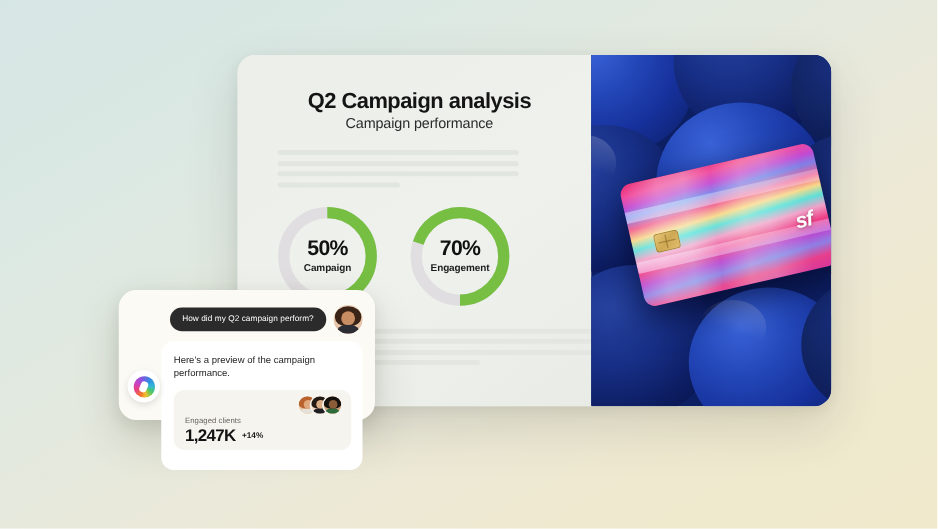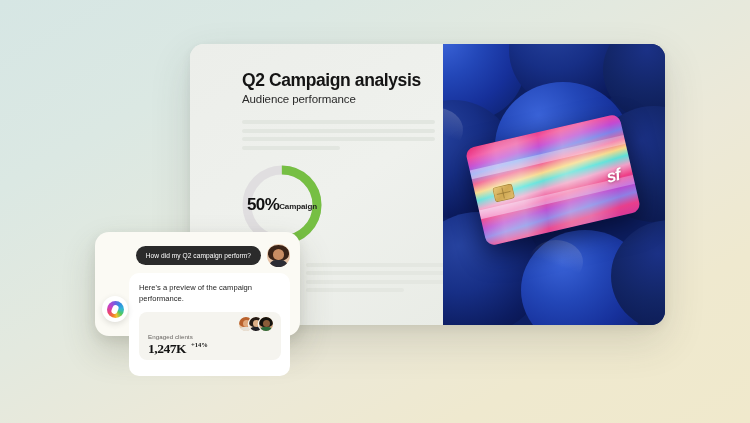--- a/index.html
+++ b/index.html
@@ -38,24 +38,25 @@
     background: #eef1ec;
     box-shadow: 0 16px 40px rgba(60, 70, 60, 0.16),
                 0 3px 10px rgba(60, 70, 60, 0.08);
     overflow: hidden;
     display: flex;
   }
 
   
   .card-left {
     position: relative;
-    width: 253px;
+    width: 283px;
     height: 100%;
     background: linear-gradient(145deg, #eceeea 0%, #eff1ed 55%, #e9ece6 100%);
-    padding: 26px 24px 0 52px;
+    padding: 26px 24px 0 32px;
+    text-align: center;
   }
 
   .deck-title {
     font-size: 17.5px;
     font-weight: bold;
     letter-spacing: -0.4px;
     color: #141414;
     line-height: 1.15;
     white-space: nowrap;
   }
@@ -86,20 +87,21 @@
   .donut-wrap {
     position: relative;
     width: 88px;
     height: 88px;
   }
   .donut-wrap svg { display: block; }
   .donut-center {
     position: absolute;
     inset: 0;
     display: flex;
+    flex-direction: column;
     align-items: center;
     justify-content: center;
     pointer-events: none;
   }
   .donut-value {
     font-size: 17px;
     font-weight: bold;
     color: #111;
     letter-spacing: -0.6px;
     line-height: 1;
@@ -334,24 +336,23 @@
   .av3 .mb { background: #2e6b3a; }
 
   .stat-label {
     font-size: 6.2px;
     color: #666360;
     letter-spacing: 0.05px;
     margin-top: 13px;
   }
   .stat-row {
     display: flex;
-    align-items: flex-start;
+    align-items: center;
     gap: 5px;
     margin-top: 1px;
-    font-family: Liberation Serif, serif;
   }
   .stat-value {
     font-size: 13.5px;
     font-weight: bold;
     color: #121212;
     letter-spacing: -0.5px;
   }
   .stat-delta {
     font-size: 6.6px;
     font-weight: bold;
@@ -395,21 +396,21 @@
 <body>
 
 <div id="stage">
 
   <div id="main-card">
 
     <div class="card-left">
 
       <div class="deck-title">Q2 Campaign analysis</div>
 
-      <div class="deck-subtitle">Audience performance</div>
+      <div class="deck-subtitle">Campaign performance</div>
 
       <div class="skeleton-group">
         <div class="skel w-full"></div>
         <div class="skel w-full"></div>
         <div class="skel w-full"></div>
         <div class="skel w-short"></div>
       </div>
 
       <div class="donut-row">
 
@@ -417,20 +418,30 @@
           <svg width="88" height="88" viewBox="0 0 88 88">
             <circle cx="44" cy="44" r="35" fill="none" stroke="#e0dee0" stroke-width="9"></circle>
             <circle cx="44" cy="44" r="35" fill="none" stroke="#76bf43" stroke-width="9" stroke-linecap="butt" stroke-dasharray="109.95 219.9" transform="rotate(-90 44 44) scale(-1 1) translate(-88 0)"></circle>
           </svg>
           <div class="donut-center">
             <div class="donut-value">50%</div>
             <div class="donut-label">Campaign</div>
           </div>
         </div>
 
+        <div class="donut-wrap">
+          <svg width="88" height="88" viewBox="0 0 88 88">
+            <circle cx="44" cy="44" r="35" fill="none" stroke="#e0dee0" stroke-width="9"></circle>
+            <circle cx="44" cy="44" r="35" fill="none" stroke="#76bf43" stroke-width="9" stroke-linecap="butt" stroke-dasharray="153.93 219.9" transform="rotate(-90 44 44) scale(-1 1) translate(-88 0)"></circle>
+          </svg>
+          <div class="donut-center">
+            <div class="donut-value">70%</div>
+            <div class="donut-label">Engagement</div>
+          </div>
+        </div>
 
       </div>
 
       <div class="skeleton-lower">
         <div class="skel w-full"></div>
         <div class="skel w-full"></div>
         <div class="skel w-full"></div>
         <div class="skel w-short"></div>
       </div>
 

